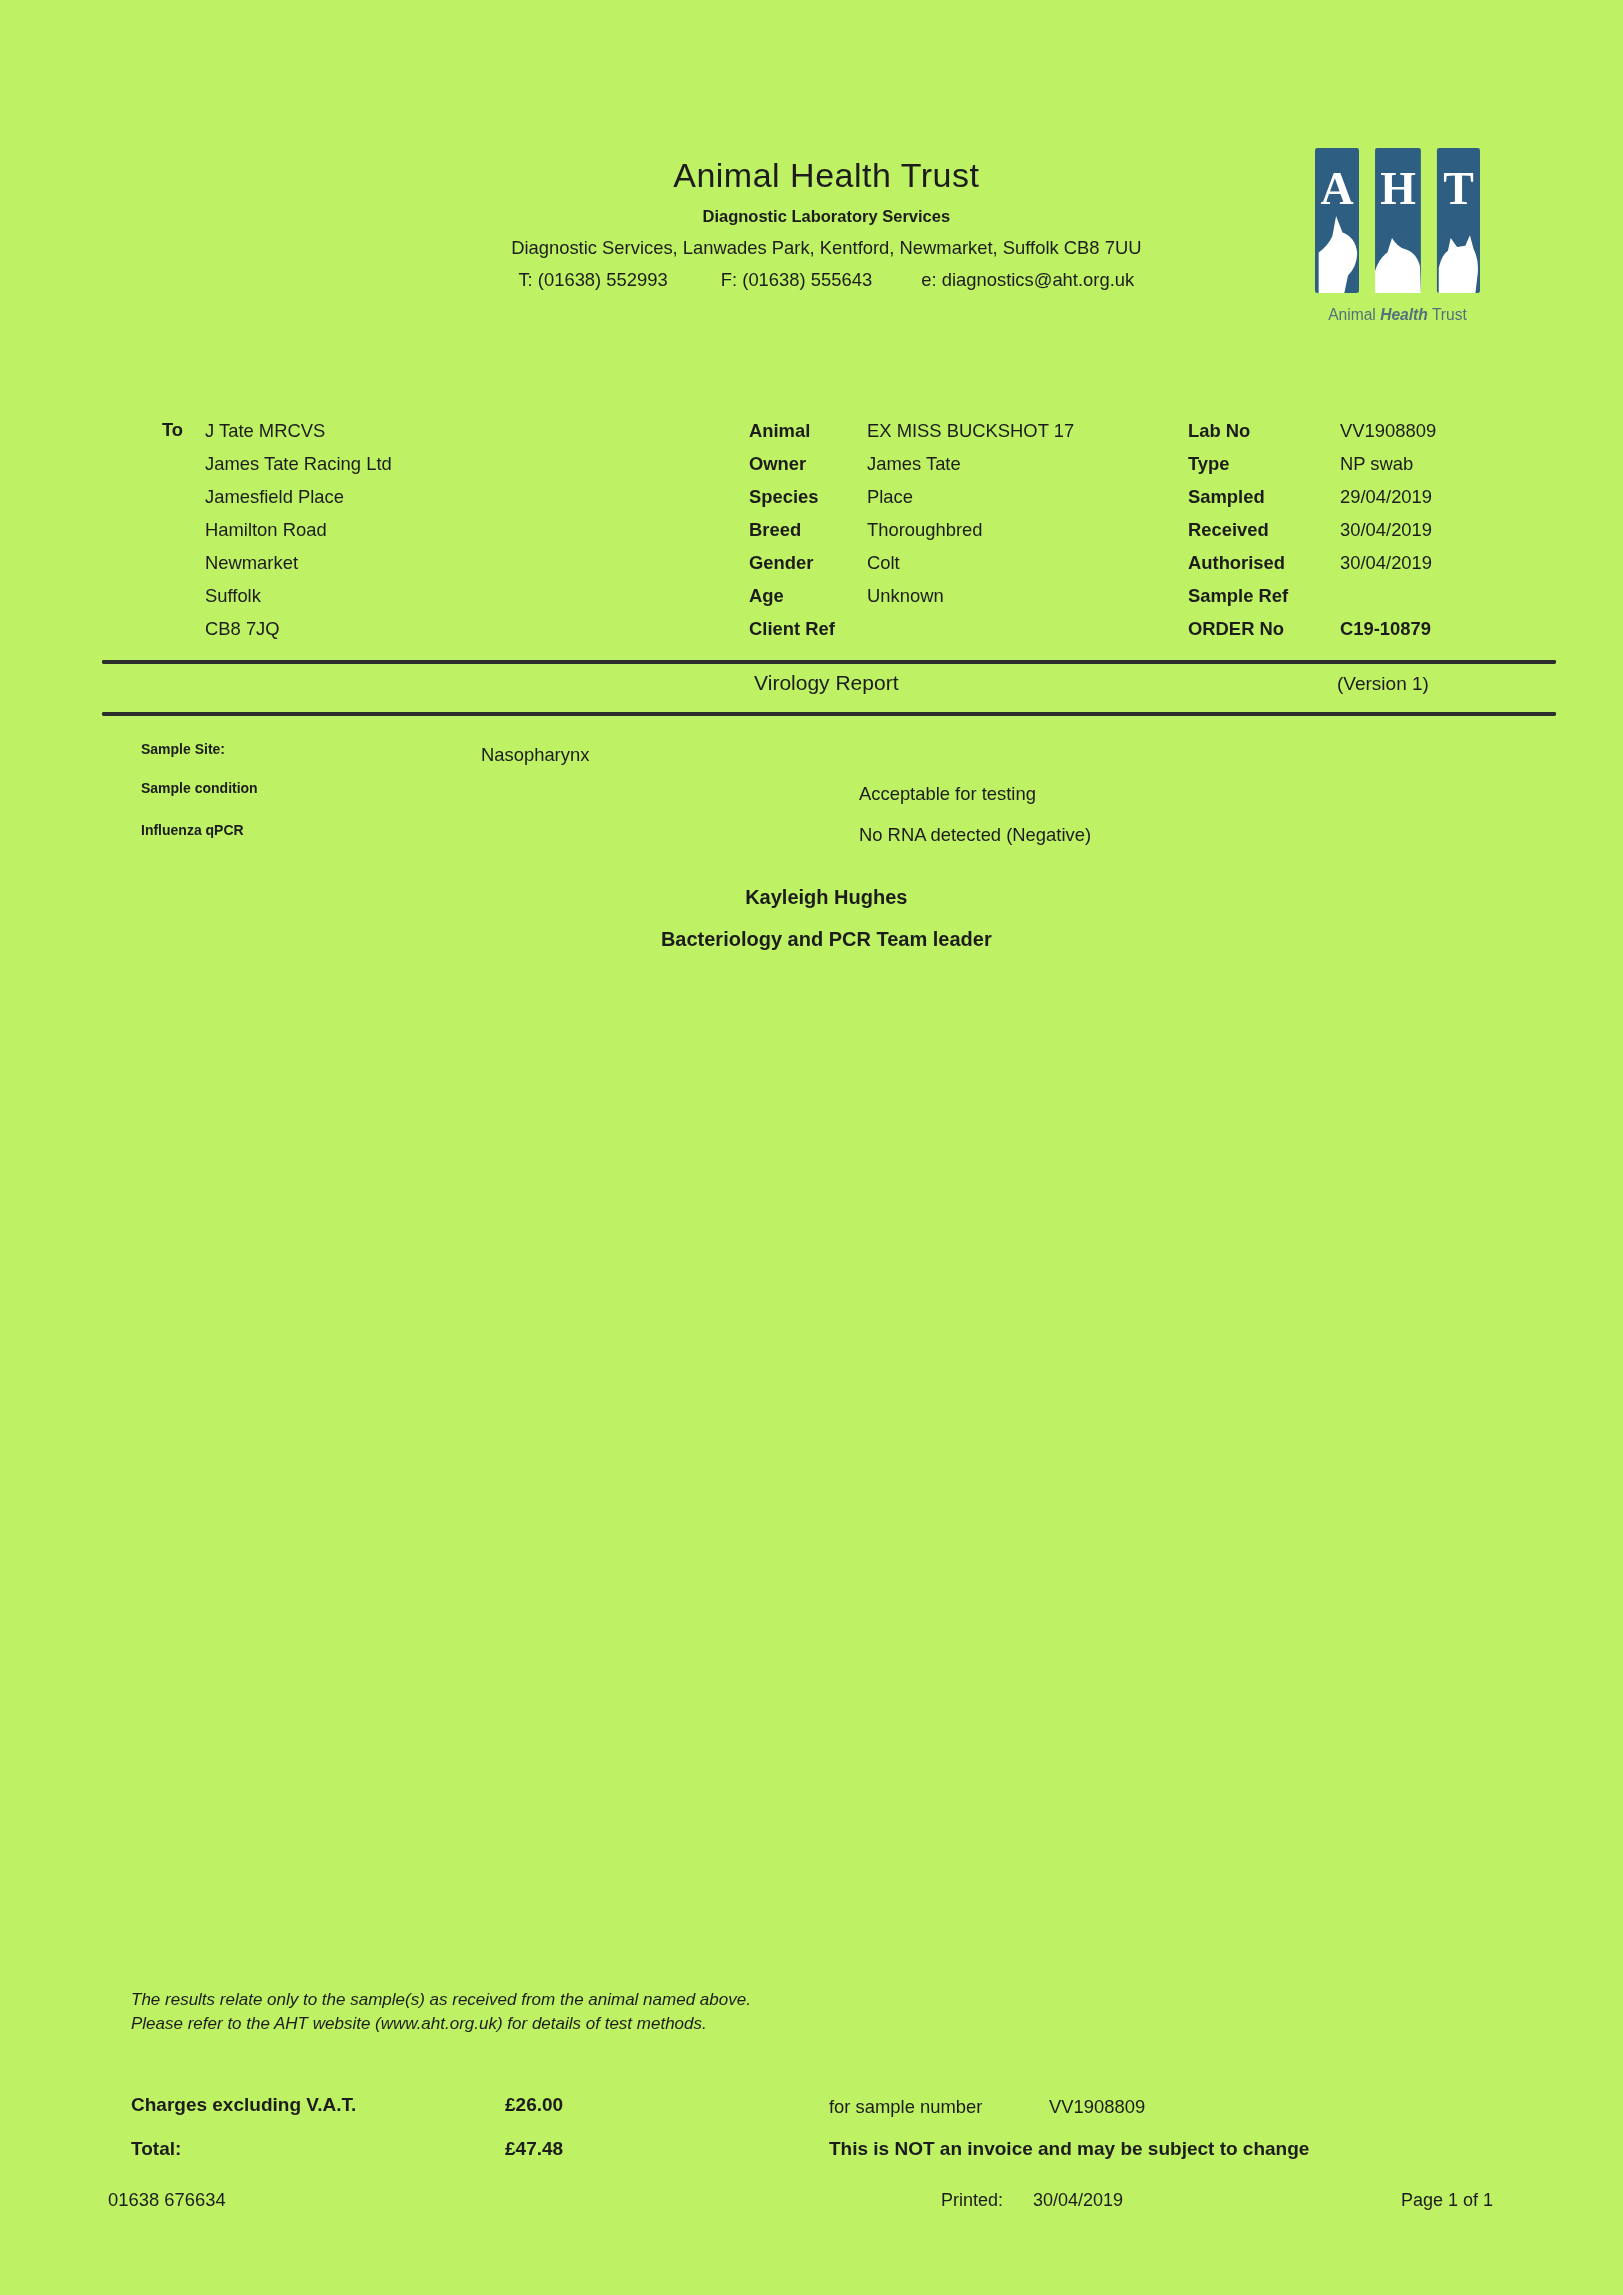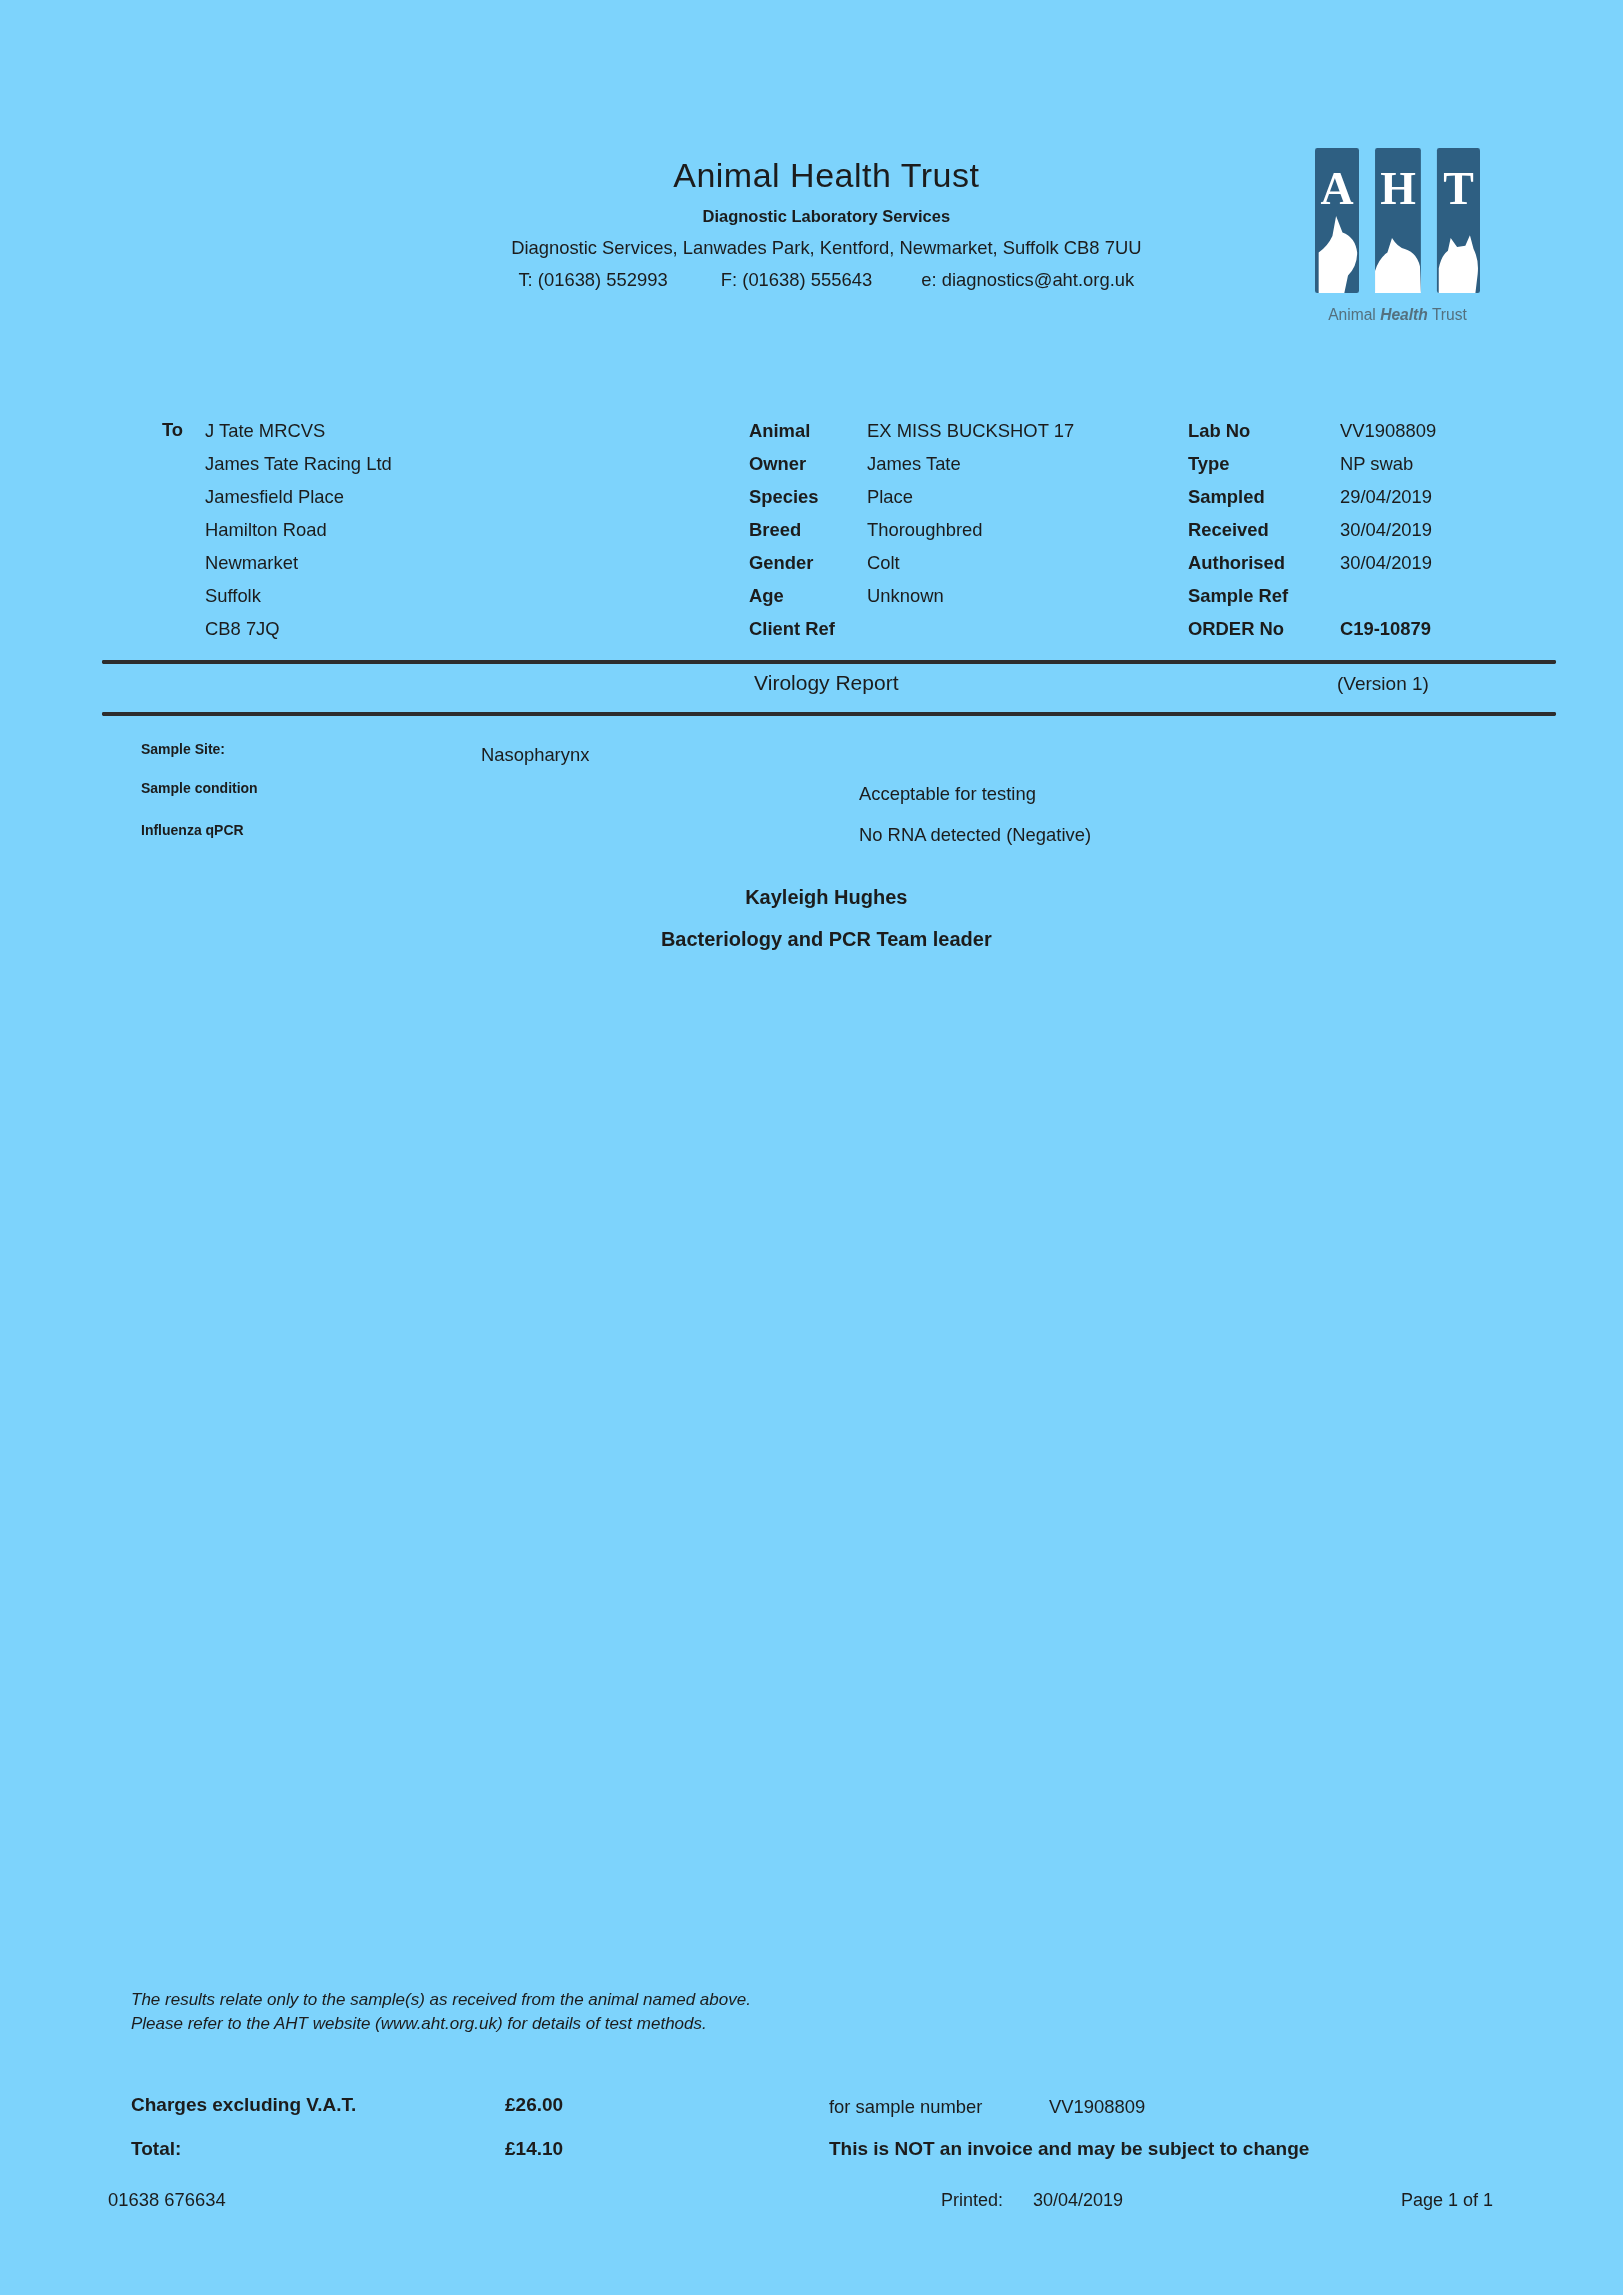--- a/index.html
+++ b/index.html
@@ -1,19 +1,19 @@
 <!DOCTYPE html>
 <html style="font-size:7.3px"><head>
 <meta charset="utf-8">
 <style>
   html,body{margin:0;padding:0;background:#e8e8e8;}
   .page{
     position:relative;
     width:1624px;height:2295px;
-    background:#7dd3fc;
+    background:#bef264;
     font-family:"Liberation Sans", sans-serif;
     color:#1c1c1c;
     overflow:hidden;
   }
   
   .header-center{position:absolute;left:13.8px;top:156px;width:1625px;text-align:center;}
   .org-title{font-size:34px;font-weight:400;letter-spacing:0.5px;}
   .dept{font-size:16.5px;font-weight:700;margin-top:12px;}
   .address{font-size:18.4px;margin-top:11px;}
   .contact-line{font-size:18.4px;margin-top:10px;}
@@ -189,21 +189,21 @@
   <div class="disclaimer">
     <div>The results relate only to the sample(s) as received from the animal named above.</div>
     <div>Please refer to the AHT website (www.aht.org.uk) for details of test methods.</div>
   </div>
 
   <div class="charges-label">Charges excluding V.A.T.</div>
   <div class="charges-value">£26.00</div>
   <div class="for-label">for sample number</div>
   <div class="sample-number">VV1908809</div>
   <div class="total-label">Total:</div>
-  <div class="total-value">£14.10</div>
+  <div class="total-value">£47.48</div>
   <div class="invoice-notice">This is NOT an invoice and may be subject to change</div>
 
   <div class="footer-phone">01638 676634</div>
   <div class="printed-label">Printed:</div>
   <div class="printed-date">30/04/2019</div>
   <div class="page-number">Page 1 of 1</div>
 
 </div>
 
 

